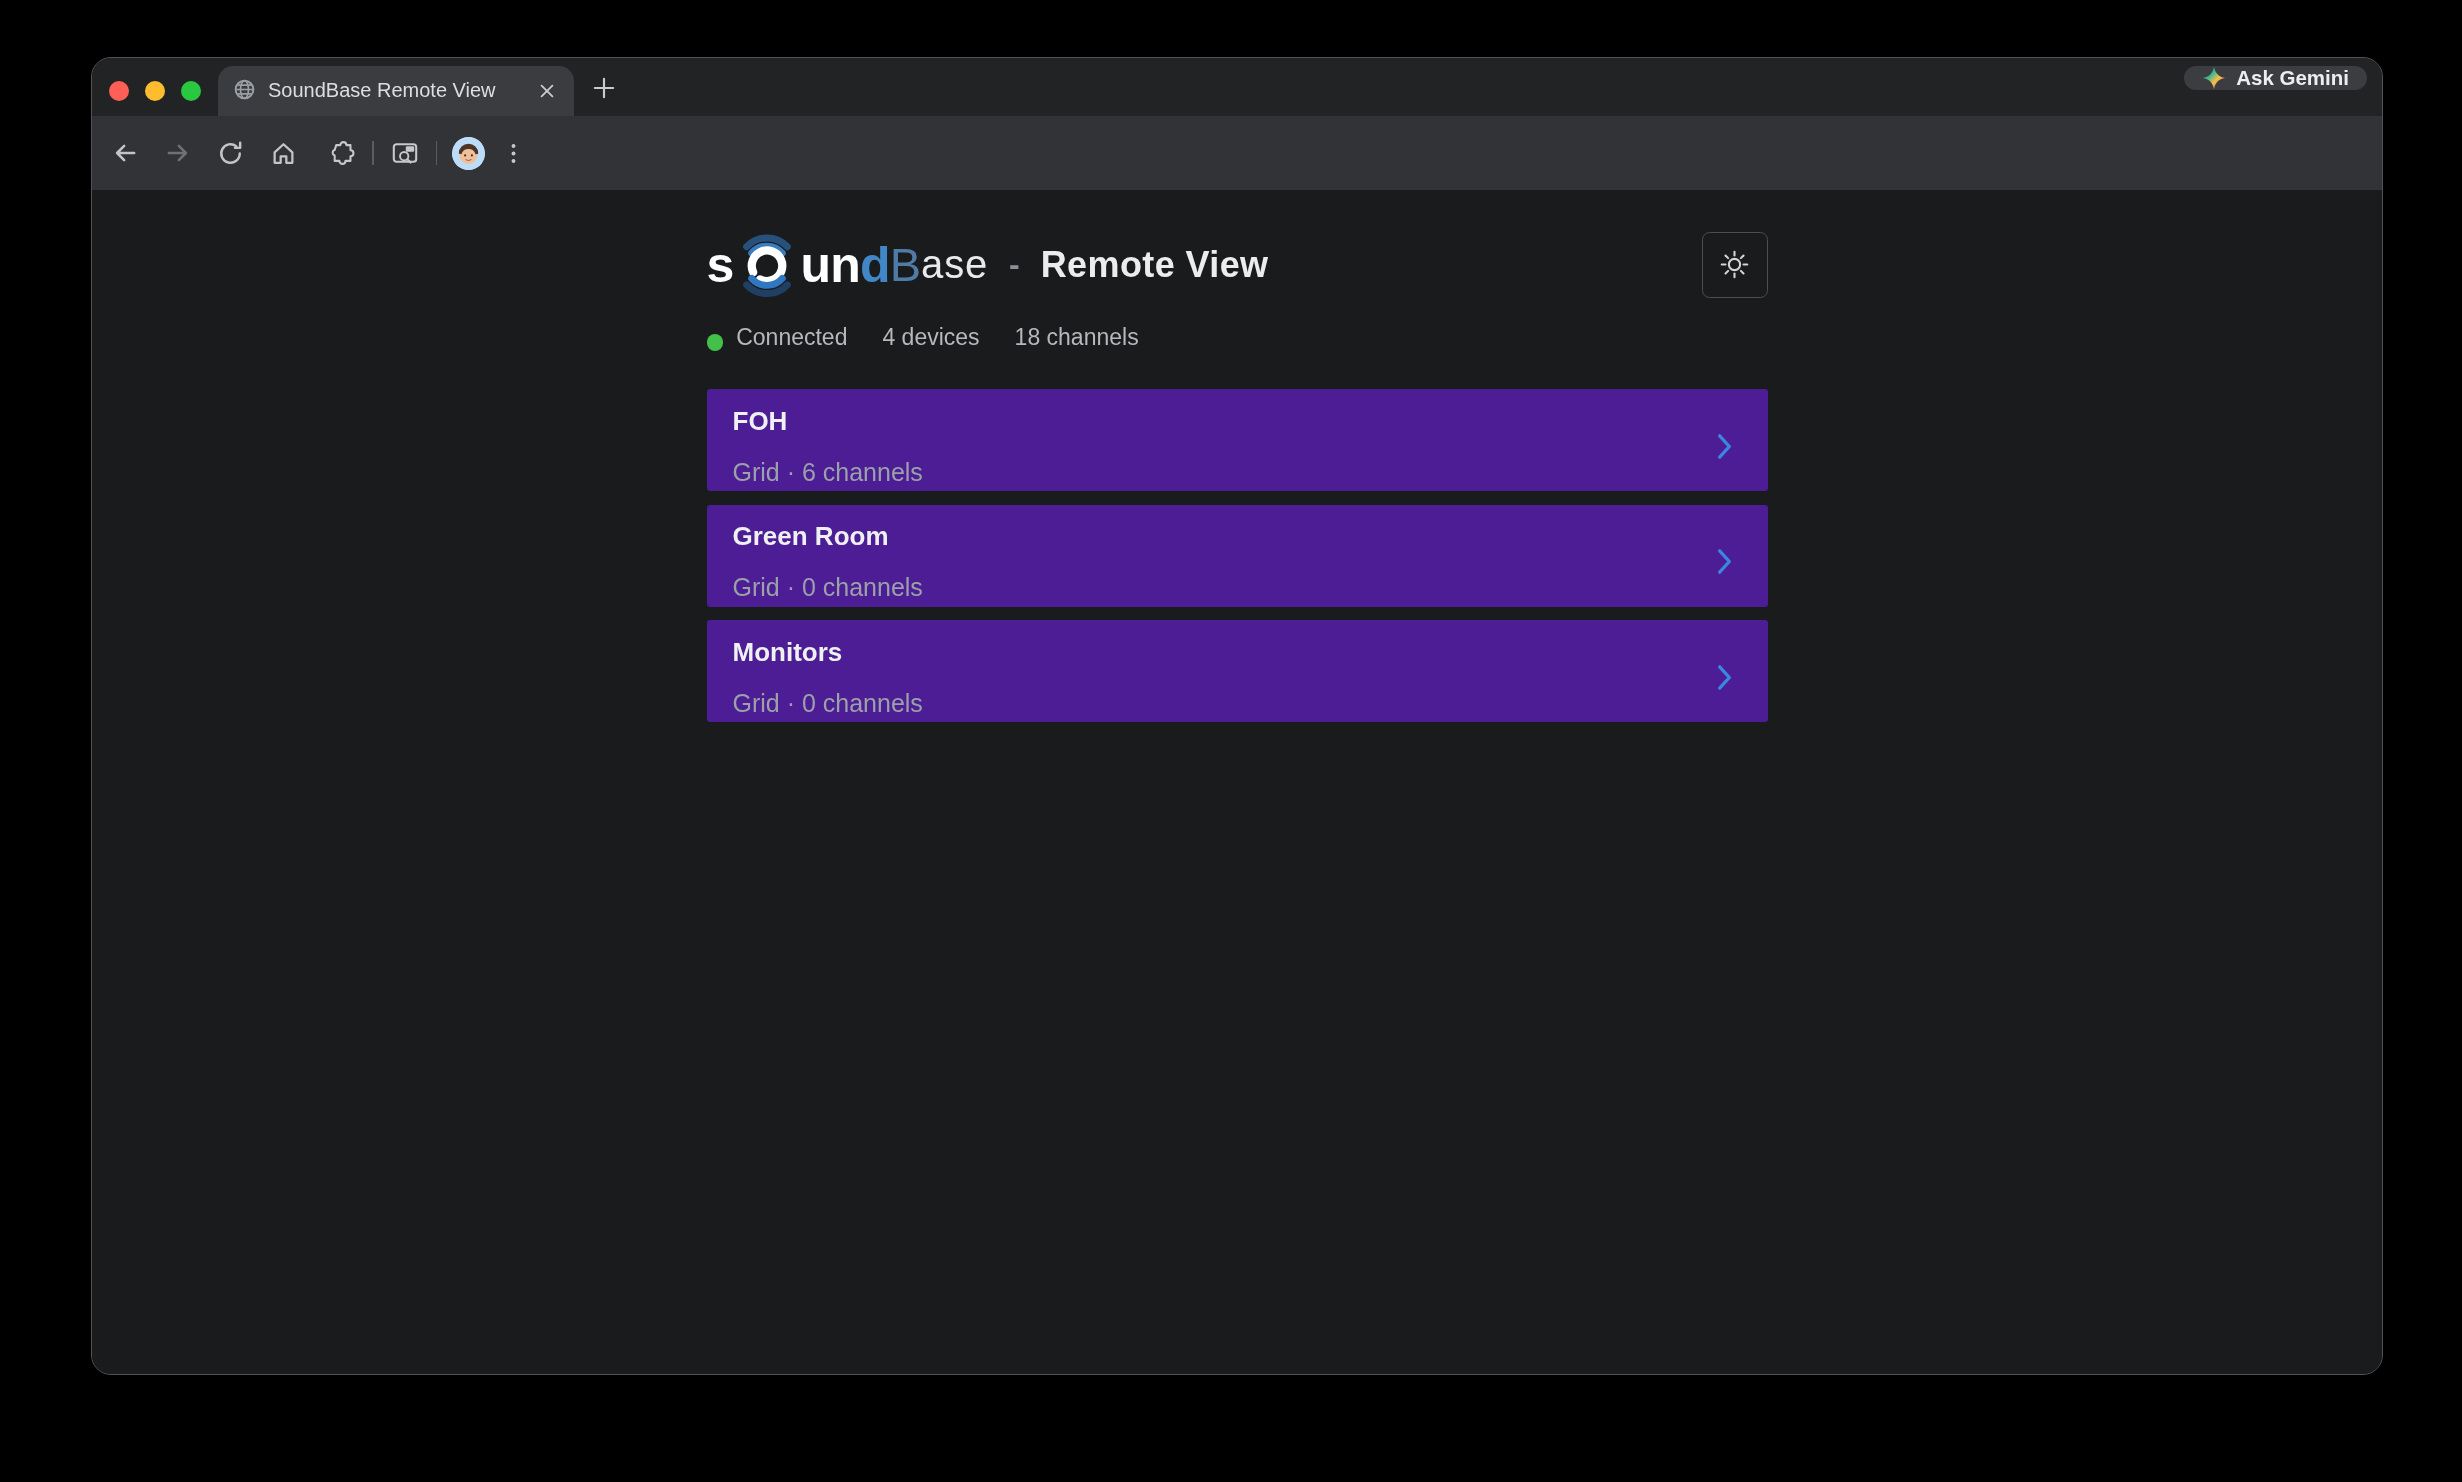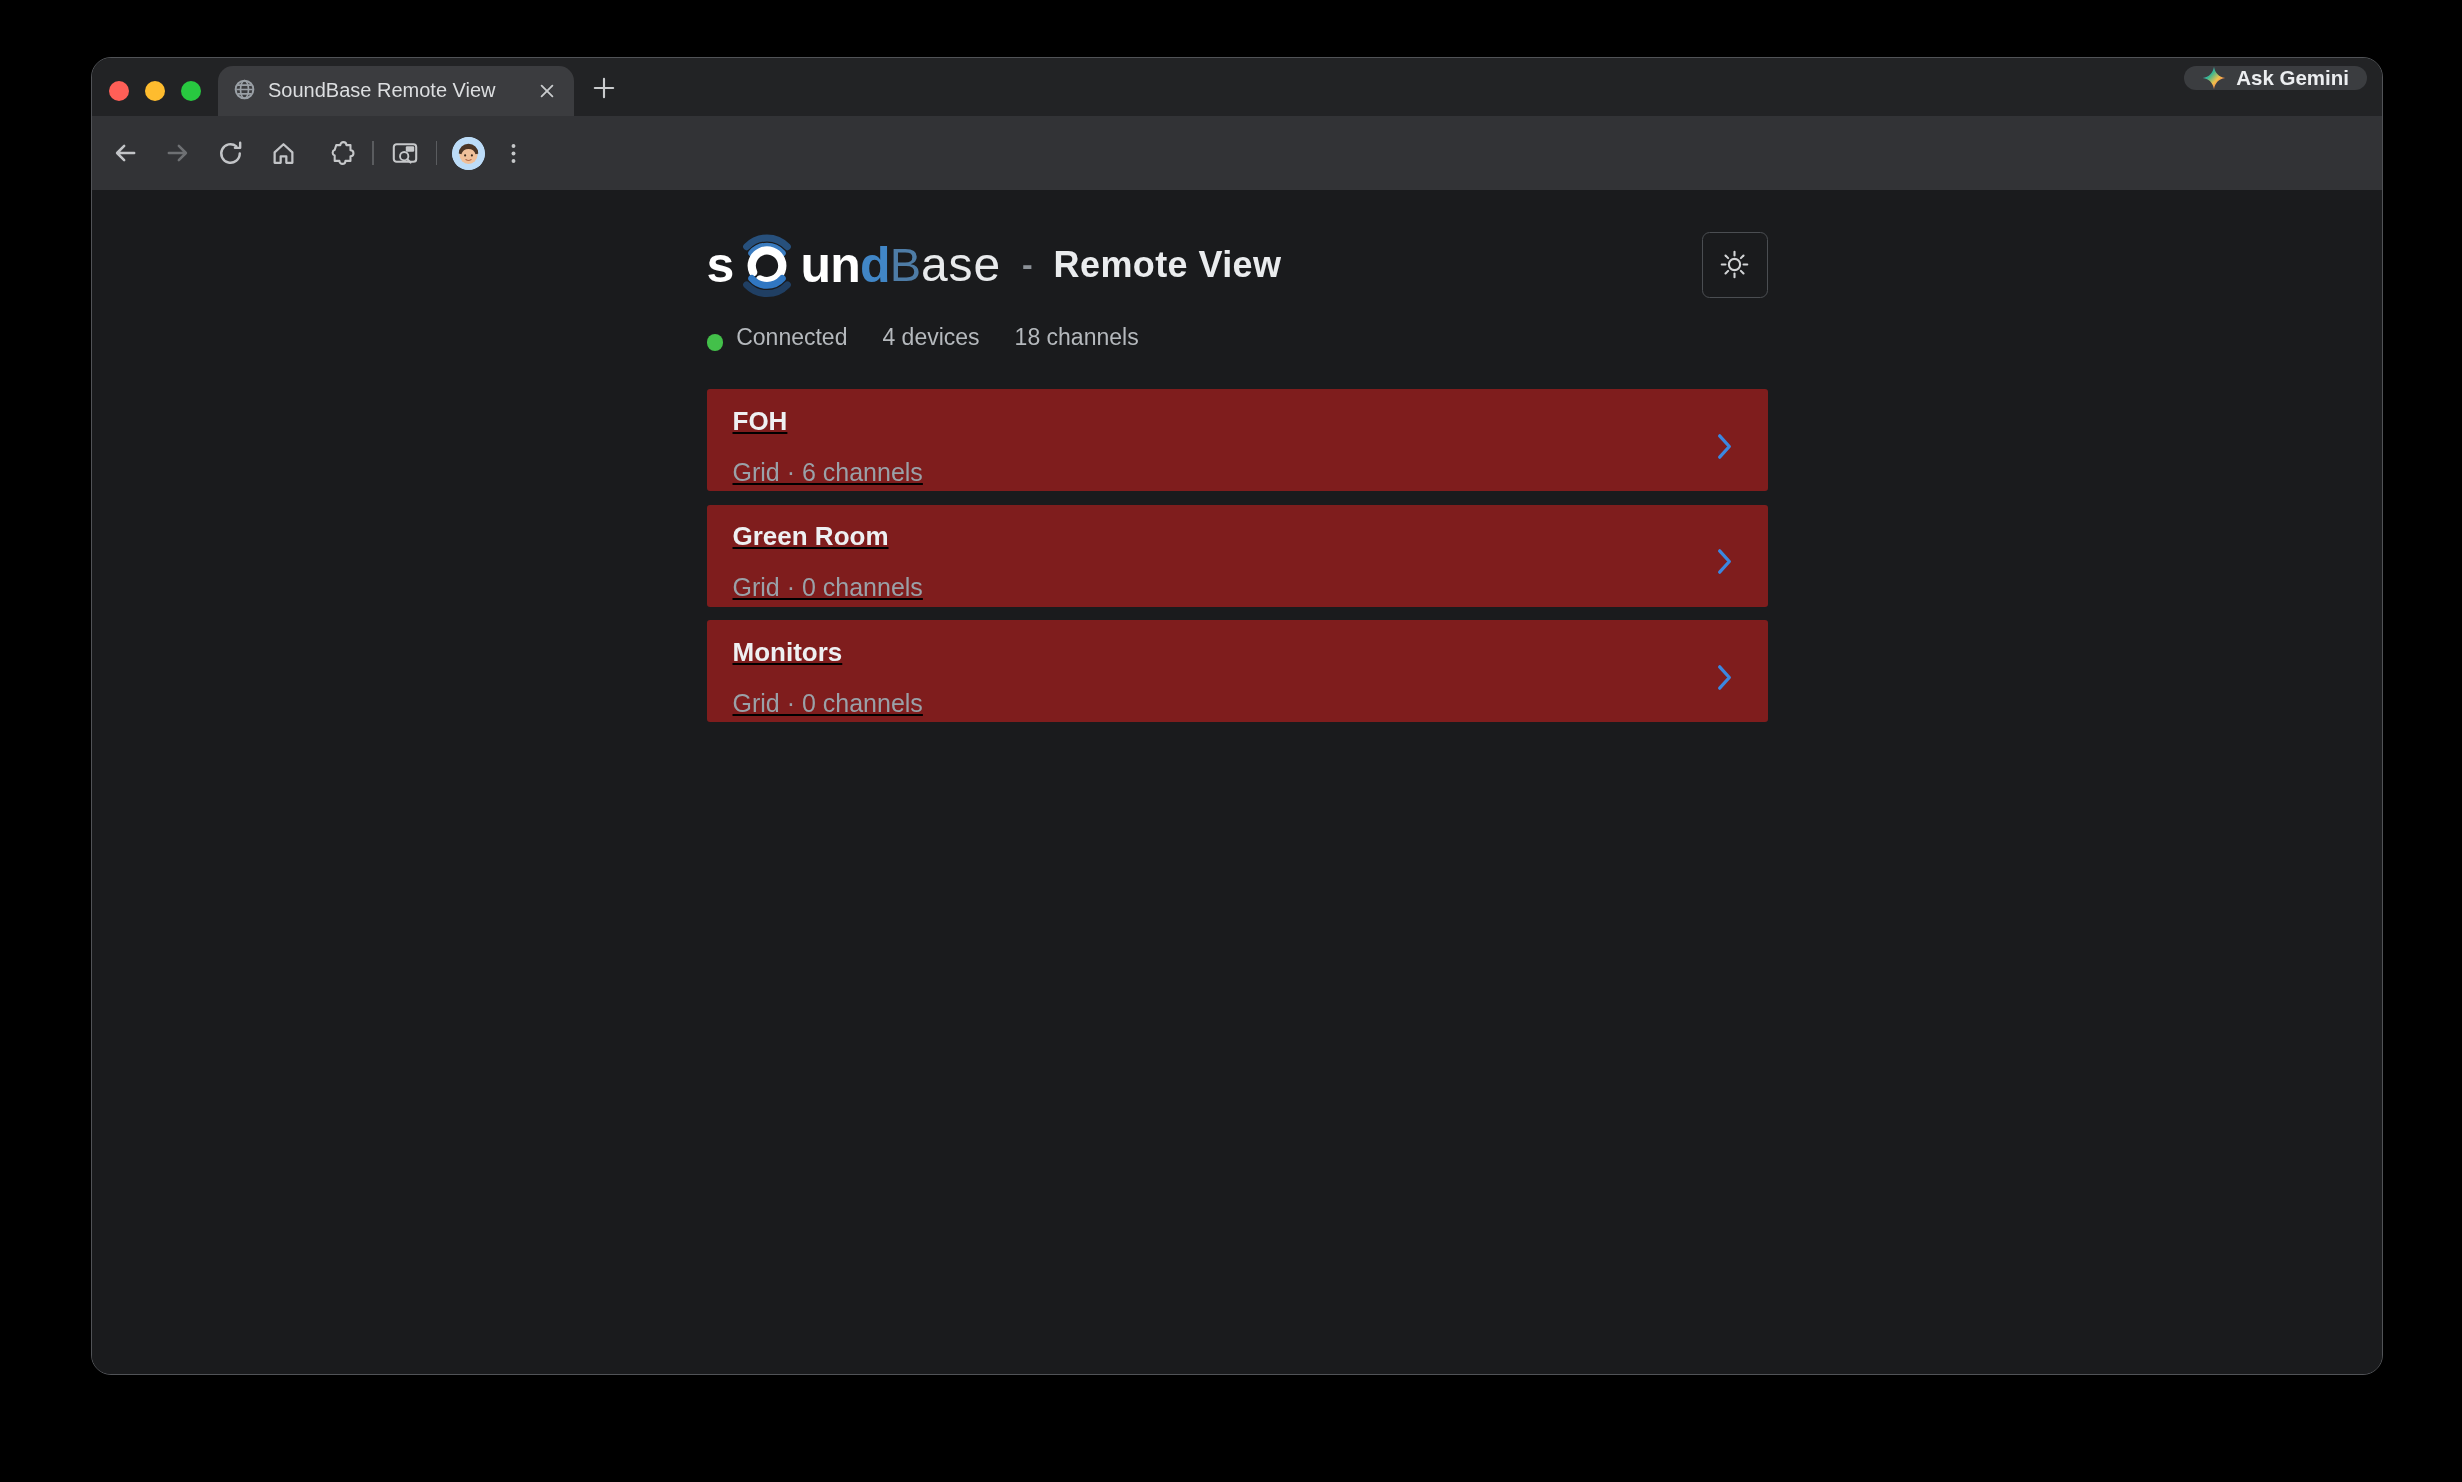--- a/index.html
+++ b/index.html
@@ -45,34 +45,34 @@
 
   
   .content{flex:1;background:#1a1b1d;overflow:hidden;}
   .col{width:1061px;margin:0 auto;padding-top:30px;}
   .header-row{display:flex;align-items:center;justify-content:space-between;}
   .logo-line{display:flex;align-items:center;}
   .logo{display:flex;align-items:center;}
   .logo .bold{font-size:50px;font-weight:700;color:#ffffff;letter-spacing:-0.8px;}
   .logo .blue-d{font-size:50px;font-weight:700;color:#4186c6;letter-spacing:-0.8px;}
   .logo .blue-b{font-size:47px;font-weight:400;color:#4e7ca6;}
-  .logo .lite{font-size:48px;font-weight:300;color:#e8eaec;letter-spacing:0.8px;}
+  .logo .lite{font-size:40px;font-weight:300;color:#e8eaec;letter-spacing:0.8px;}
   .o-mark{width:64px;height:89px;margin:0 1.5px;}
   .dash{font-size:32px;font-weight:700;color:#8b9197;margin:0 21px;}
   .page-title{font-size:36px;font-weight:700;color:#eaecee;letter-spacing:0.4px;}
   .theme-btn{width:64px;height:64px;border:1.5px solid #4b4e52;border-radius:7.6px;background:transparent;
     display:flex;align-items:center;justify-content:center;}
 
   .status-row{display:flex;align-items:center;gap:35px;margin-top:15px;font-size:23px;color:#b5b9bd;}
   .status-item{display:flex;align-items:flex-end;gap:13px;}
   .dot{width:16.7px;height:16.7px;border-radius:50%;background:#43c04a;}
 
   .group-list{margin-top:38px;}
-  .group-row{height:102px;background:#7f1d1d;border-radius:3px;margin-bottom:13.6px;
-    display:flex;align-items:center;justify-content:space-between;padding:12px 32px 0 26px;box-sizing:border-box;text-decoration:underline;}
+  .group-row{height:102px;background:#4c1d95;border-radius:3px;margin-bottom:13.6px;
+    display:flex;align-items:center;justify-content:space-between;padding:12px 32px 0 26px;box-sizing:border-box;}
   .group-name{font-size:26px;font-weight:700;color:#eef0f2;}
   .group-meta{font-size:25px;color:#9aa1a8;margin-top:21px;}
 </style>
 </head>
 <body>
 
 <div class="screen">
   <div class="window">
 
     <div class="titlebar">

